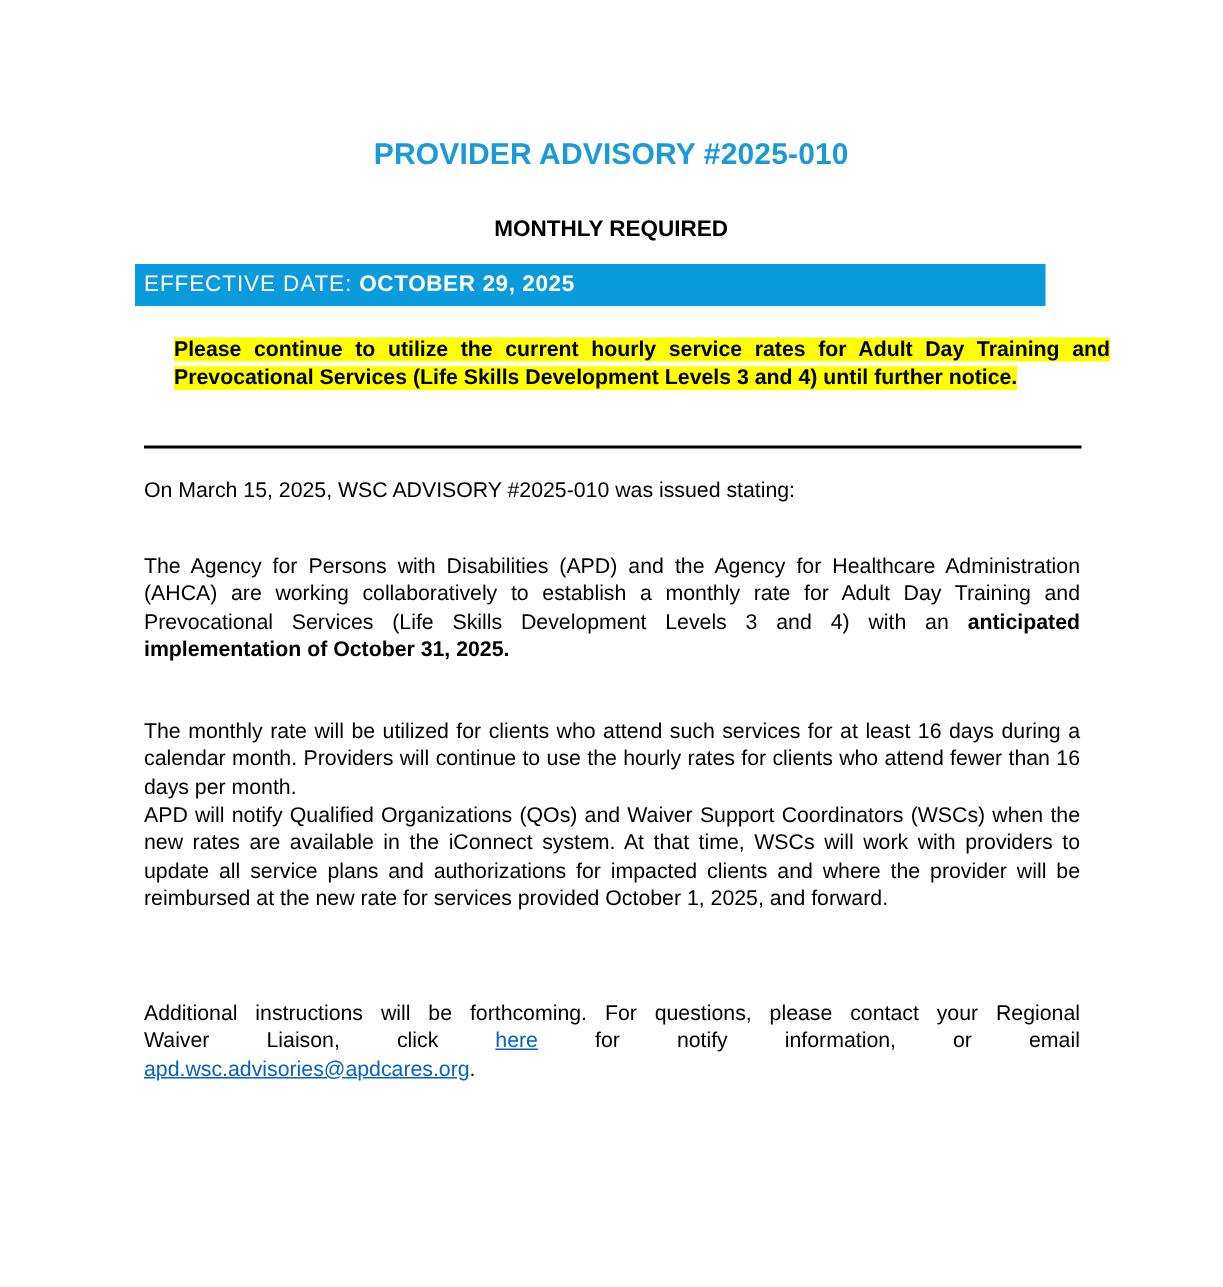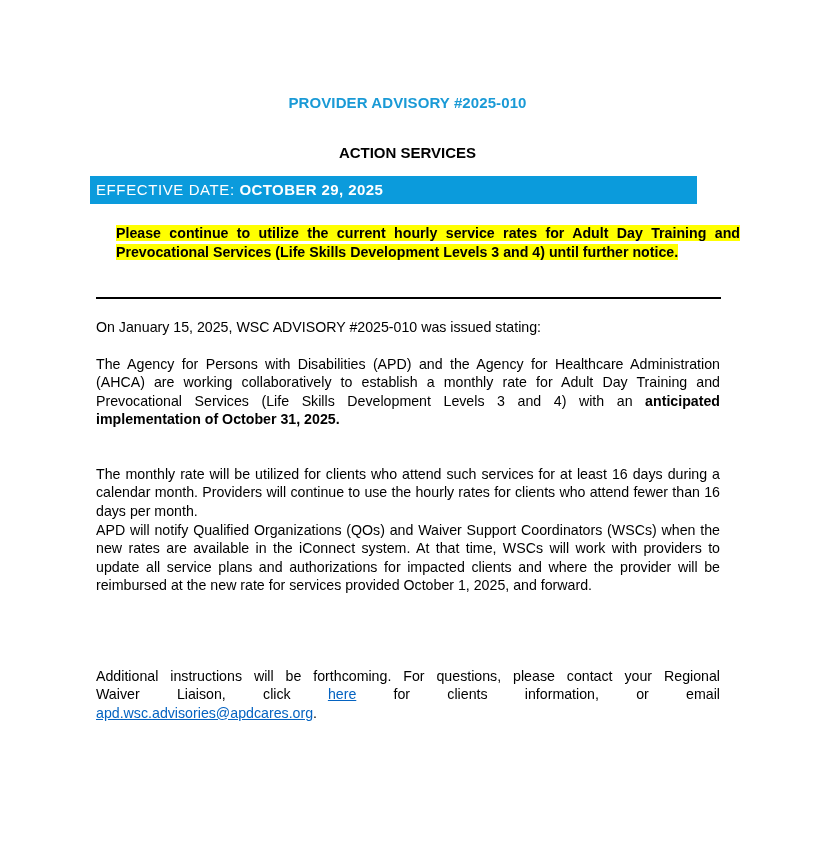--- a/index.html
+++ b/index.html
@@ -22,21 +22,21 @@
       width: 815px;
       height: 858px;
     }
     .advisory-number {
       position: absolute;
       top: 94px;
       left: 0;
       width: 815px;
       text-align: center;
       font-weight: bold;
-      font-size: 15px;
+      font-size: 20px;
       color: #1a9ad6;
       letter-spacing: 0.1px;
       line-height: 18px;
     }
     .subtitle {
       position: absolute;
       top: 122px;
       left: 0;
       width: 815px;
       text-align: center;
@@ -102,20 +102,21 @@
     .para {
       position: absolute;
       left: 96px;
       width: 624px;
       font-size: 14.2px;
       line-height: 18.3px;
       text-align: justify;
     }
     .para.last-left {
       text-align-last: left;
+      margin-top: 14px;
     }
     .p1 { top: 318px; }
     .p2 { top: 355px; }
     .p3 { top: 465px; }
     .p4 { top: 521px; }
     .p5 { top: 631px; }
     .para b { font-weight: bold; }
     .link {
       color: #0563c1;
       text-decoration: underline;
@@ -126,47 +127,47 @@
       justify-content: space-between;
       width: 624px;
     }
   </style>
 </head>
 <body>
 
 <div class="page">
 
   <div class="advisory-number">PROVIDER ADVISORY #2025-010</div>
-  <div class="action-required">ACTION SERVICES</div>
+  <div class="action-required">MONTHLY REQUIRED</div>
 
   <div class="effective-bar"><span>EFFECTIVE DATE: </span><span class="date">OCTOBER 29, 2025</span></div>
 
   <div class="notice">
     <span class="hl">Please continue to utilize the current hourly service rates for Adult Day Training and Prevocational Services (Life Skills Development Levels 3 and 4) until further notice.</span>
   </div>
 
   <div class="rule"></div>
 
-  <div class="para p1">On January 15, 2025, WSC ADVISORY #2025-010 was issued stating:</div>
+  <div class="para p1">On March 15, 2025, WSC ADVISORY #2025-010 was issued stating:</div>
 
   <div class="para p2 last-left"><span>The Agency for Persons with Disabilities (APD) and the Agency for Healthcare Administration (AHCA) are working collaboratively to establish a monthly rate for Adult Day Training and Prevocational Services (Life Skills Development Levels 3 and 4) with an </span><b>anticipated implementation of October 31, 2025.</b></div>
 
   <div class="para p3 last-left">The monthly rate will be utilized for clients who attend such services for at least 16 days during a calendar month. Providers will continue to use the hourly rates for clients who attend fewer than 16 days per month.</div>
 
   <div class="para p4 last-left">APD will notify Qualified Organizations (QOs) and Waiver Support Coordinators (WSCs) when the new rates are available in the iConnect system. At that time, WSCs will work with providers to update all service plans and authorizations for impacted clients and where the provider will be reimbursed at the new rate for services provided October 1, 2025, and forward.</div>
 
   <div class="para p5">
     <div style="text-align: justify; text-align-last: justify; margin-top: 36px;">Additional instructions will be forthcoming. For questions, please contact your Regional</div>
     <div class="spread">
       <span>Waiver</span>
       <span>Liaison,</span>
       <span>click</span>
       <a class="link">here</a>
       <span>for</span>
-      <span>clients</span>
+      <span>notify</span>
       <span>information,</span>
       <span>or</span>
       <span>email</span>
     </div>
     <div><a class="link">apd.wsc.advisories@apdcares.org</a><span>.</span></div>
   </div>
 
 </div>
 
 </body></html>

